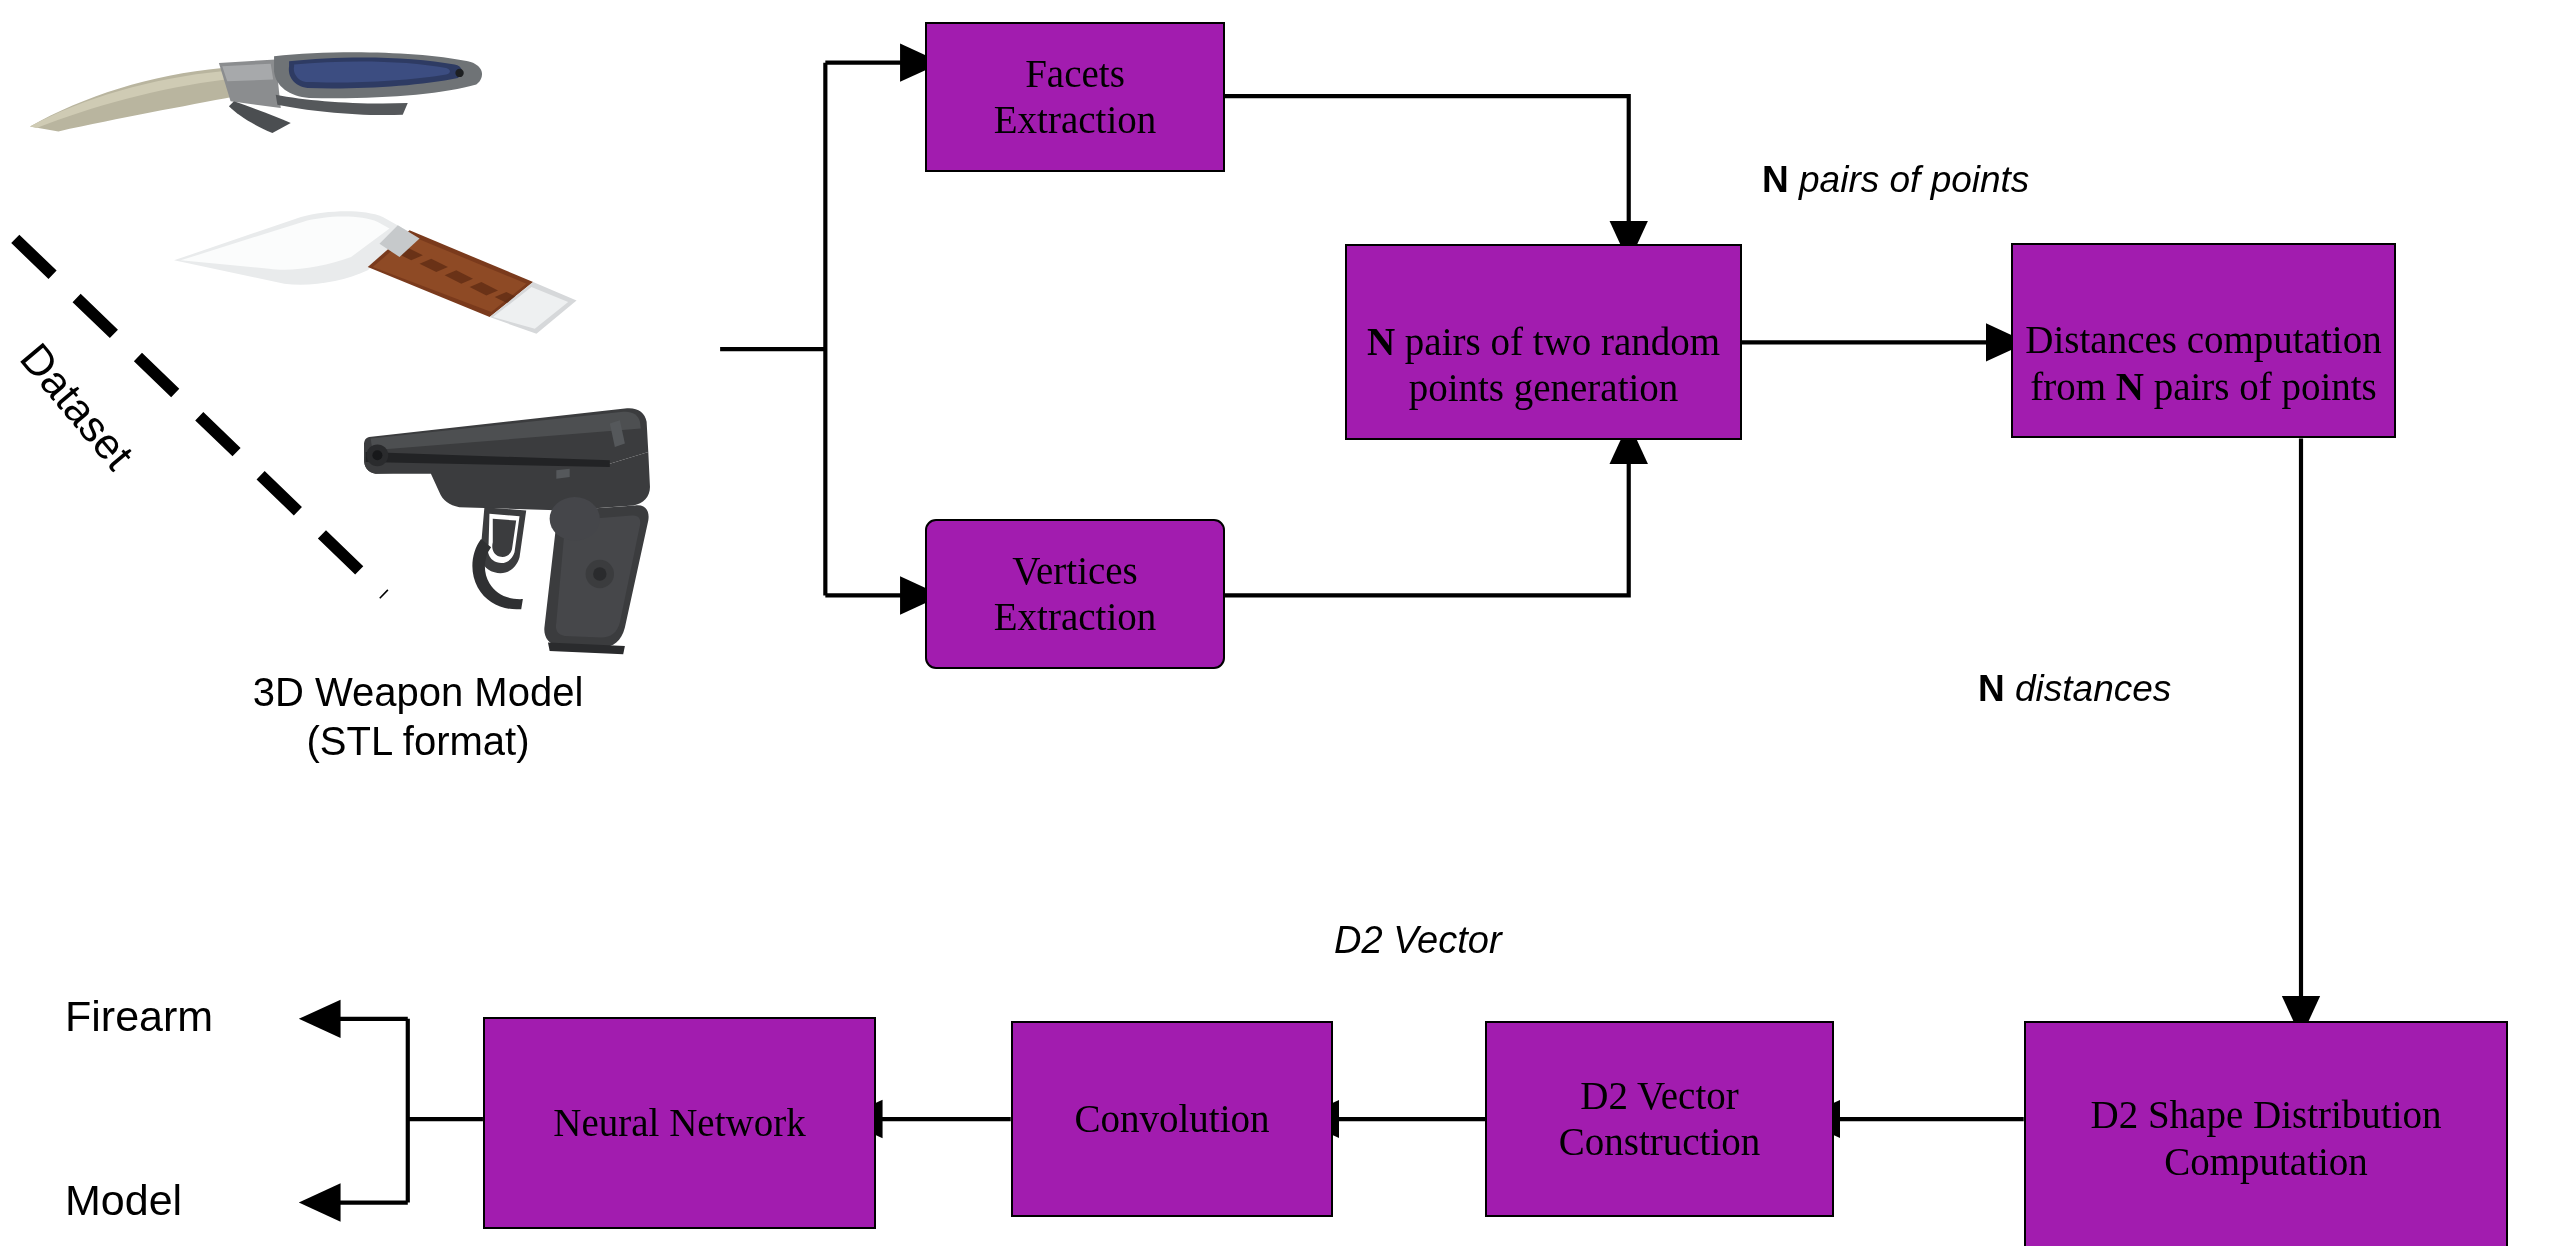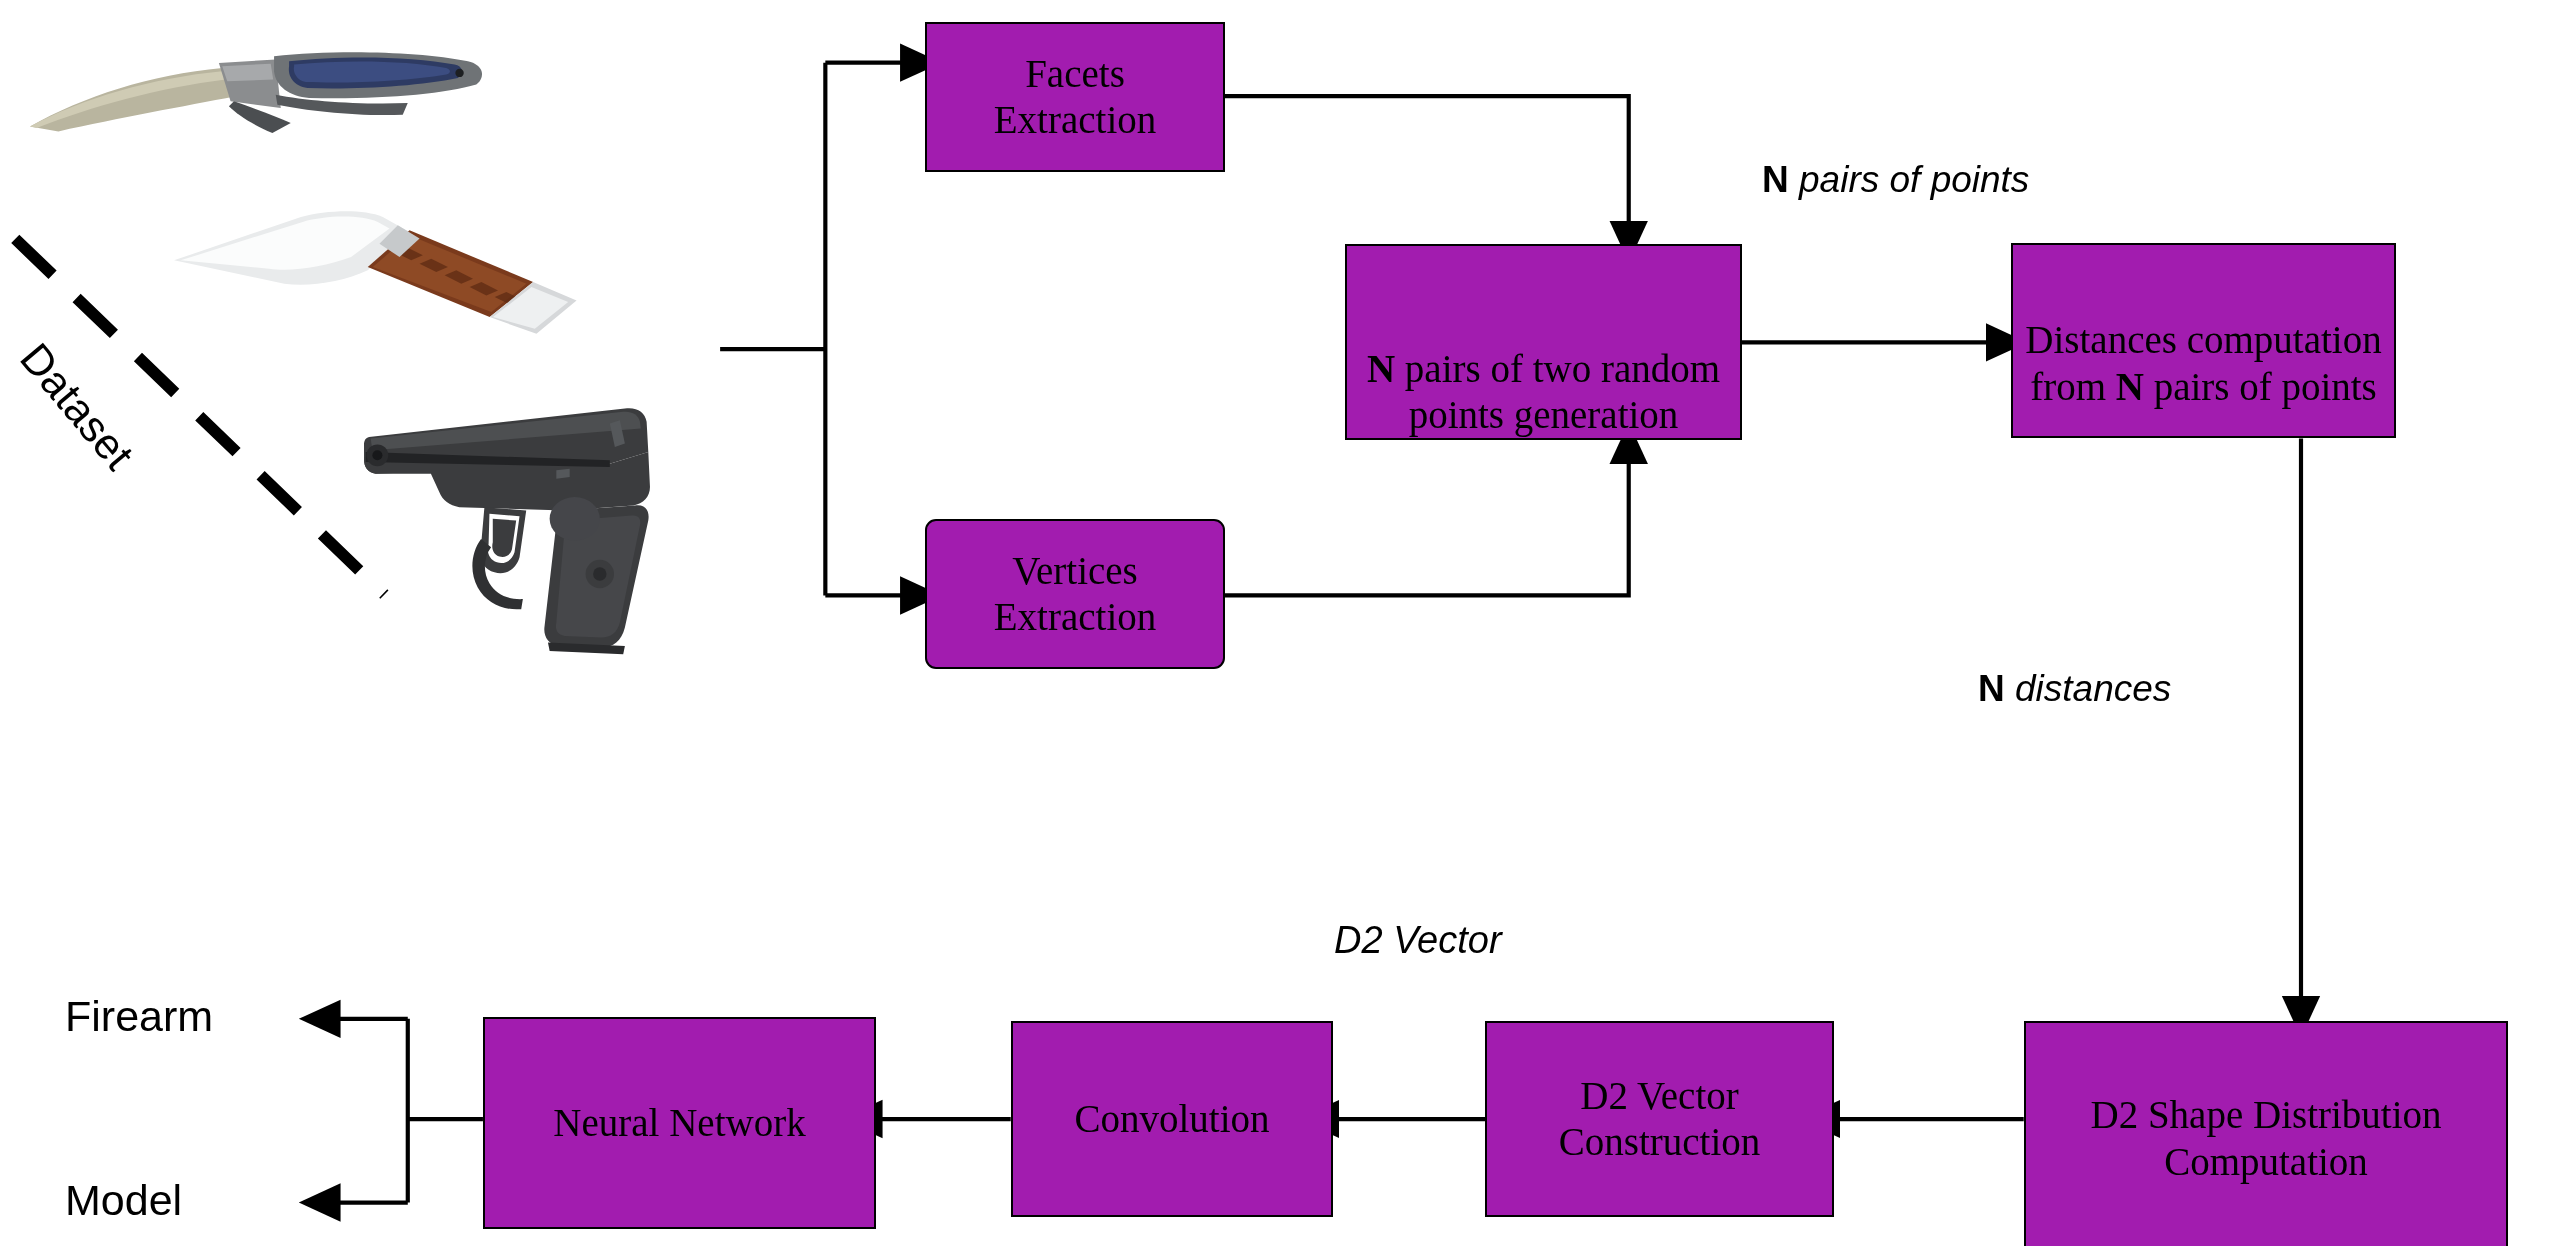--- a/index.html
+++ b/index.html
@@ -207,32 +207,34 @@
       <ellipse cx="288" cy="232" rx="8" ry="8" fill="#2a2b2d"></ellipse>
       <ellipse cx="258" cy="166" rx="30" ry="26" fill="#45464a"></ellipse>
       <path d="M226 314 L318 318 L316 328 L228 324 Z" fill="#2a2b2d"></path>
       <path d="M300 52 L312 48 L318 76 L306 80 Z" fill="#55585b"></path>
       <path d="M236 108 L252 106 L252 116 L236 118 Z" fill="#55585b"></path>
     </svg>
   </div>
 
   <div class="dataset-label" style="left:48px; top:334px;">Dataset</div>
 
+  <div class="caption" style="left:184px; top:668px; width:468px;">3D Weapon Model
+(STL format)</div>
 
   <div class="node-box" style="left:925px; top:22px; width:300px; height:150px;">
     <span class="inner" style="white-space:pre-line;">Facets
 Extraction</span>
   </div>
 
   <div class="node-box" style="left:925px; top:519px; width:300px; height:150px;border-radius:11px;">
     <span class="inner" style="white-space:pre-line;">Vertices
 Extraction</span>
   </div>
 
-  <div class="node-box" style="left:1345px; top:244px; width:397px; height:196px;align-items:flex-end;">
+  <div class="node-box" style="left:1345px; top:244px; width:397px; height:196px;">
     <span class="inner" style="white-space:pre-line;">
       <b>N</b><span> pairs of two random
 points generation</span>
     </span>
   </div>
 
   <div class="node-box" style="left:2011px; top:243px; width:385px; height:195px;">
     <span class="inner" style="white-space:pre-line;">
       <span>Distances computation
 from </span><b>N</b><span> pairs of points</span>

